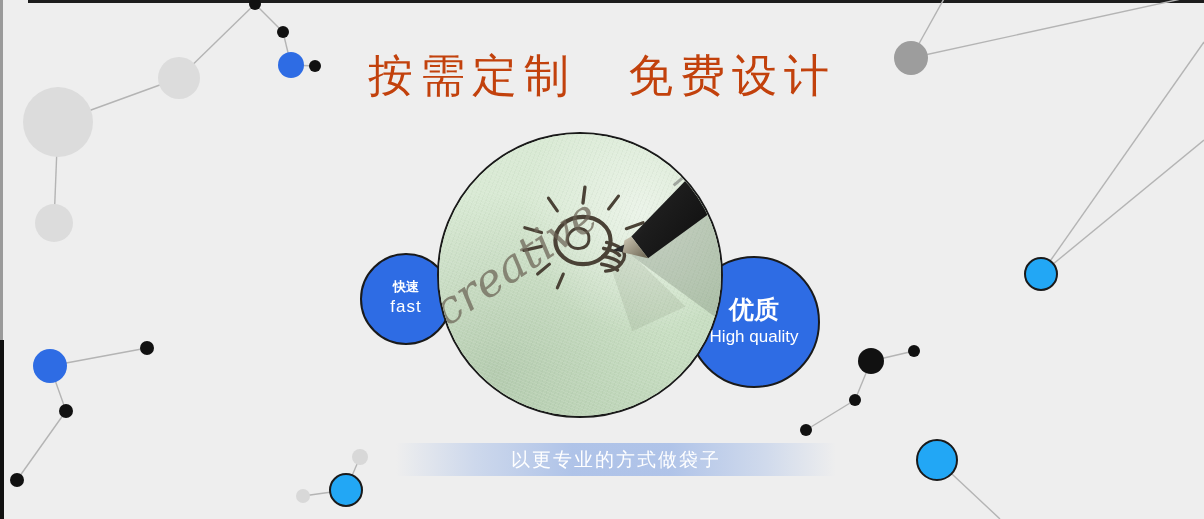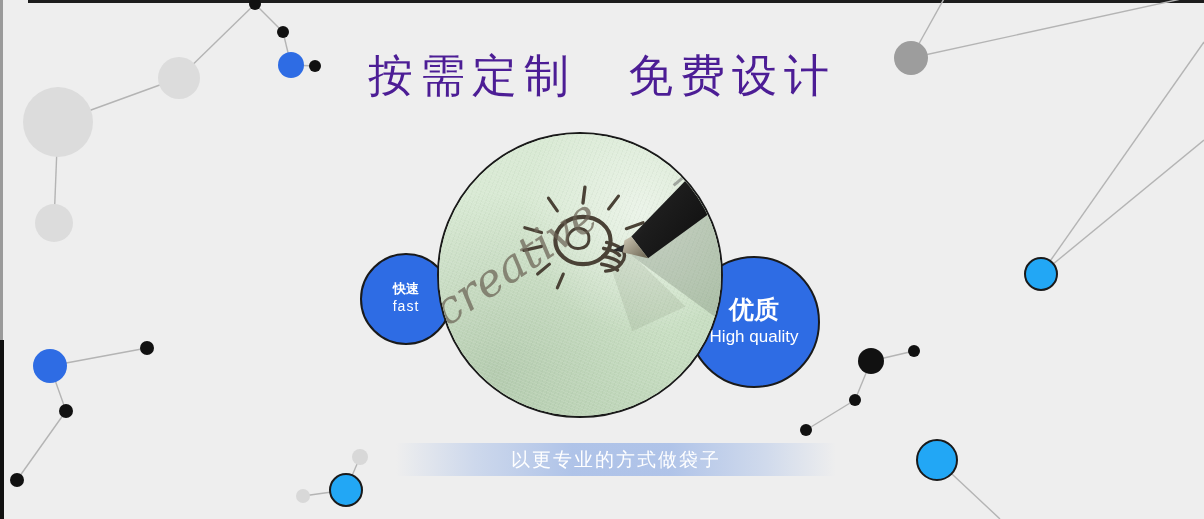--- a/index.html
+++ b/index.html
@@ -45,21 +45,21 @@
   }
 
   
   .headline {
     position: absolute;
     left: 0; top: 46px;
     width: 1204px;
     text-align: center;
     font-size: 45px;
     letter-spacing: 7px;
-    color: #4c1d95;
+    color: #c2410c;
     font-weight: 400;
     white-space: pre;
   }
 
   
   .bubble {
     position: absolute;
     border-radius: 50%;
     background: #2e6ce4;
     border: 2px solid #1a1a1a;
@@ -74,21 +74,21 @@
     left: 360px; top: 253px;
     width: 92px; height: 92px;
     z-index: 2;
   }
   .bubble-quality {
     left: 688px; top: 256px;
     width: 132px; height: 132px;
     z-index: 2;
   }
   .bubble-fast .b-cn { font-size: 13px; font-weight: bold; line-height: 1.15; }
-  .bubble-fast .b-en { font-size: 14px; letter-spacing: 1px; line-height: 1.4; }
+  .bubble-fast .b-en { font-size: 17px; letter-spacing: 1px; line-height: 1.4; }
   .bubble-quality .b-cn { font-size: 25px; font-weight: bold; line-height: 1.2; }
   .bubble-quality .b-en { font-size: 17px; line-height: 1.5; }
 
   
   .photo-circle {
     position: absolute;
     left: 437px; top: 132px;
     width: 286px; height: 286px;
     border-radius: 50%;
     border: 2px solid #1a1a1a;

